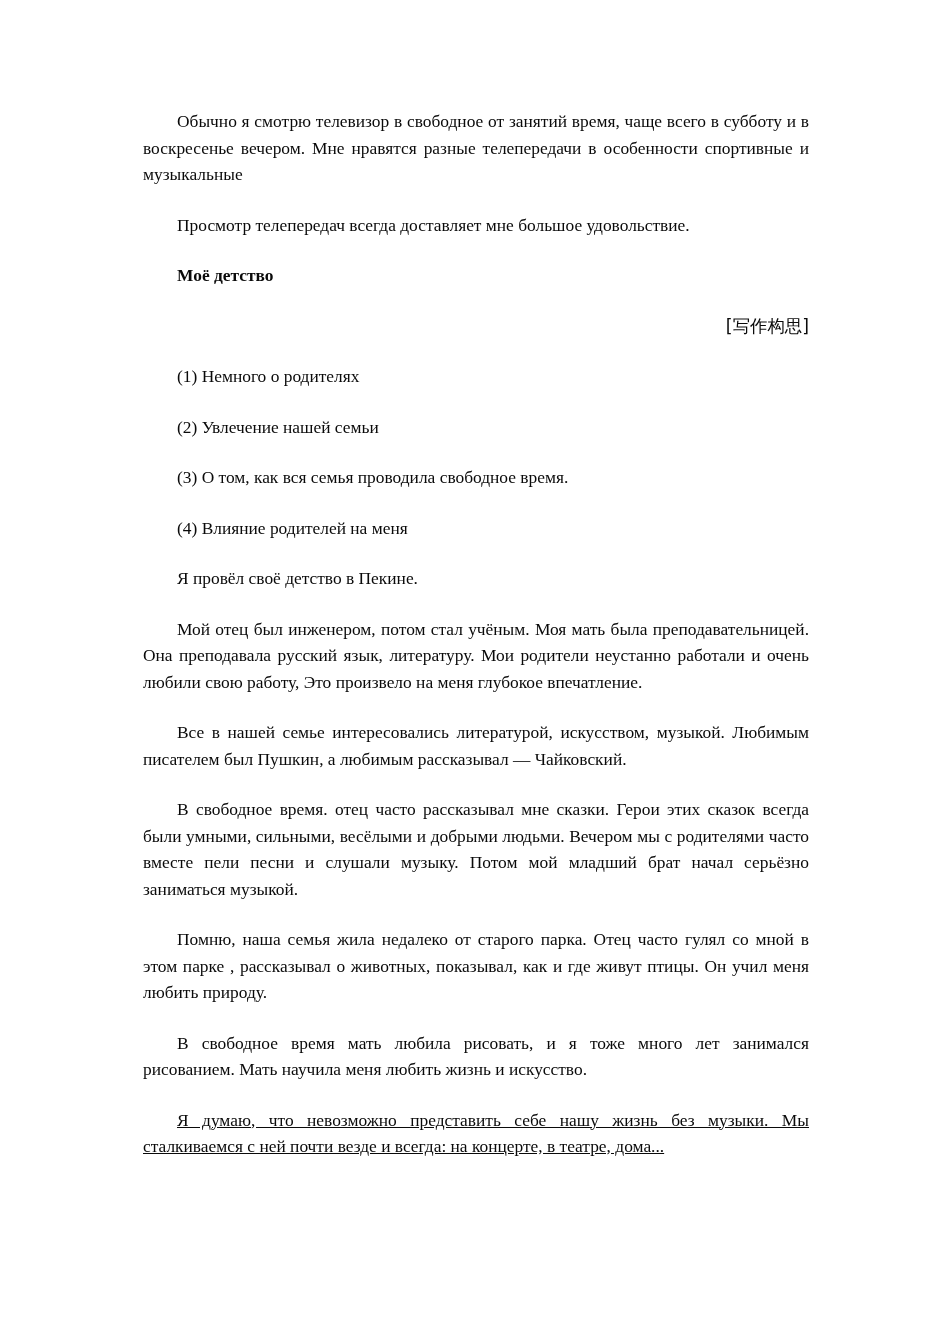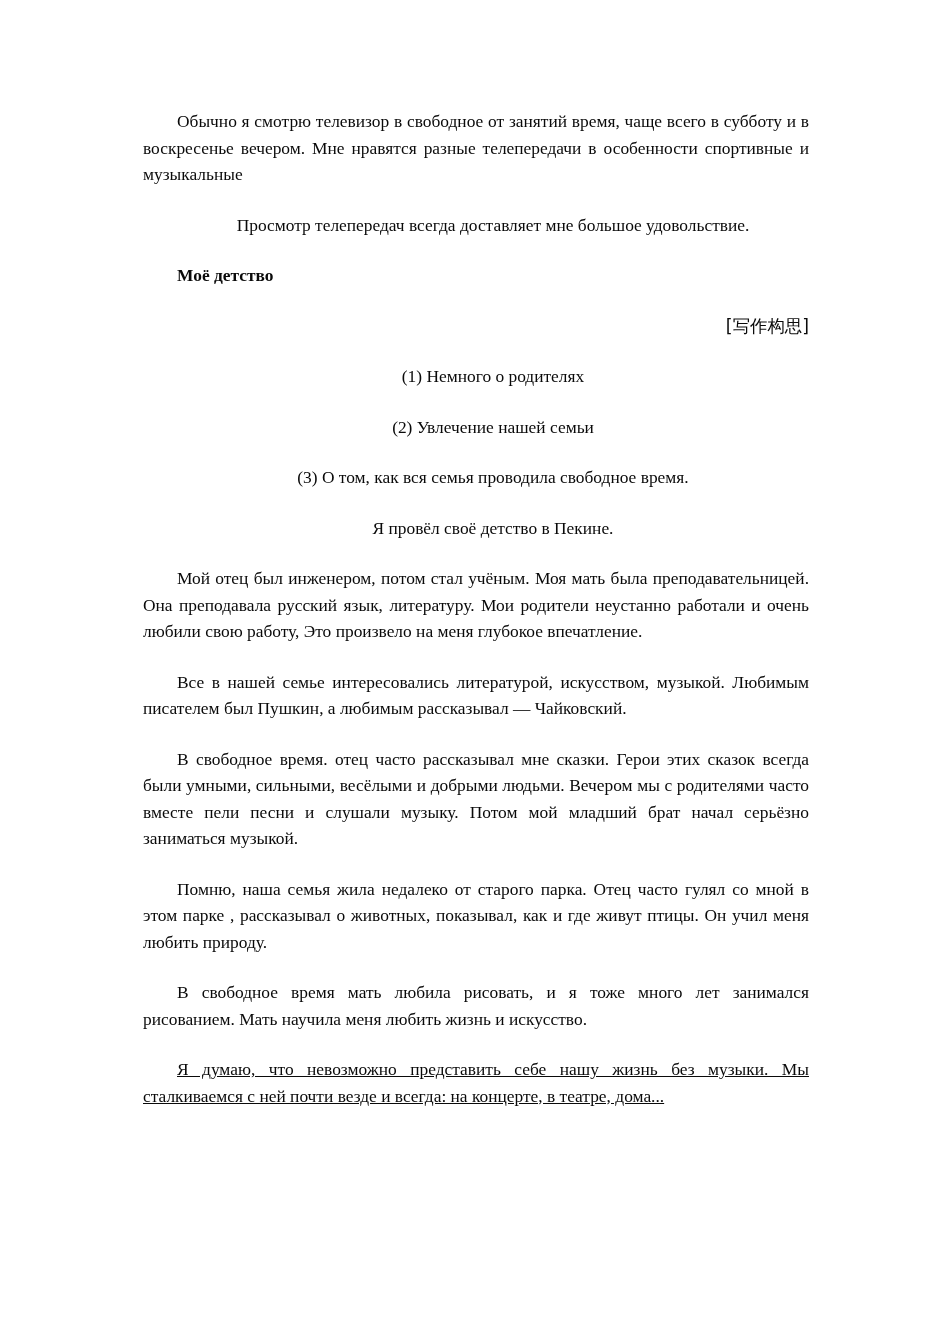--- a/index.html
+++ b/index.html
@@ -38,21 +38,21 @@
     -webkit-font-smoothing: antialiased;
   }
   .para:last-child {
     margin-bottom: 0;
     text-decoration: underline;
   }
   
   .line {
     font-size: 17.4px;
     line-height: 26.5px;
-    text-align: center;
+    text-align: left;
     margin: 0 0 24px 0;
     text-indent: 34px;
   }
   .heading {
     font-size: 17.4px;
     line-height: 26.5px;
     font-weight: bold;
     text-align: left;
     margin: 0 0 24px 0;
     text-indent: 34px;
@@ -79,20 +79,21 @@
     <p class="heading">Моё детство</p>
 
     <p class="cjk">[写作构思]</p>
 
     <p class="line">(1) Немного о родителях</p>
 
     <p class="line">(2) Увлечение нашей семьи</p>
 
     <p class="line">(3) О том, как вся семья проводила свободное время.</p>
 
+    <p class="line">(4) Влияние родителей на меня</p>
 
     <p class="line">Я провёл своё детство в Пекине.</p>
 
     <p class="para">Мой отец был инженером, потом стал учёным. Моя мать была преподавательницей. Она преподавала русский язык, литературу. Мои родители неустанно работали и очень любили свою работу, Это произвело на меня глубокое впечатление.</p>
 
     <p class="para">Все в нашей семье интересовались литературой, искусством, музыкой. Любимым писателем был Пушкин, а любимым рассказывал — Чайковский.</p>
 
     <p class="para">В свободное время. отец часто рассказывал мне сказки. Герои этих сказок всегда были умными, сильными, весёлыми и добрыми людьми. Вечером мы с родителями часто вместе пели песни и слушали музыку. Потом мой младший брат начал серьёзно заниматься музыкой.</p>
 
     <p class="para">Помню, наша семья жила недалеко от старого парка. Отец часто гулял со мной в этом парке , рассказывал о животных, показывал, как и где живут птицы. Он учил меня любить природу.</p>

